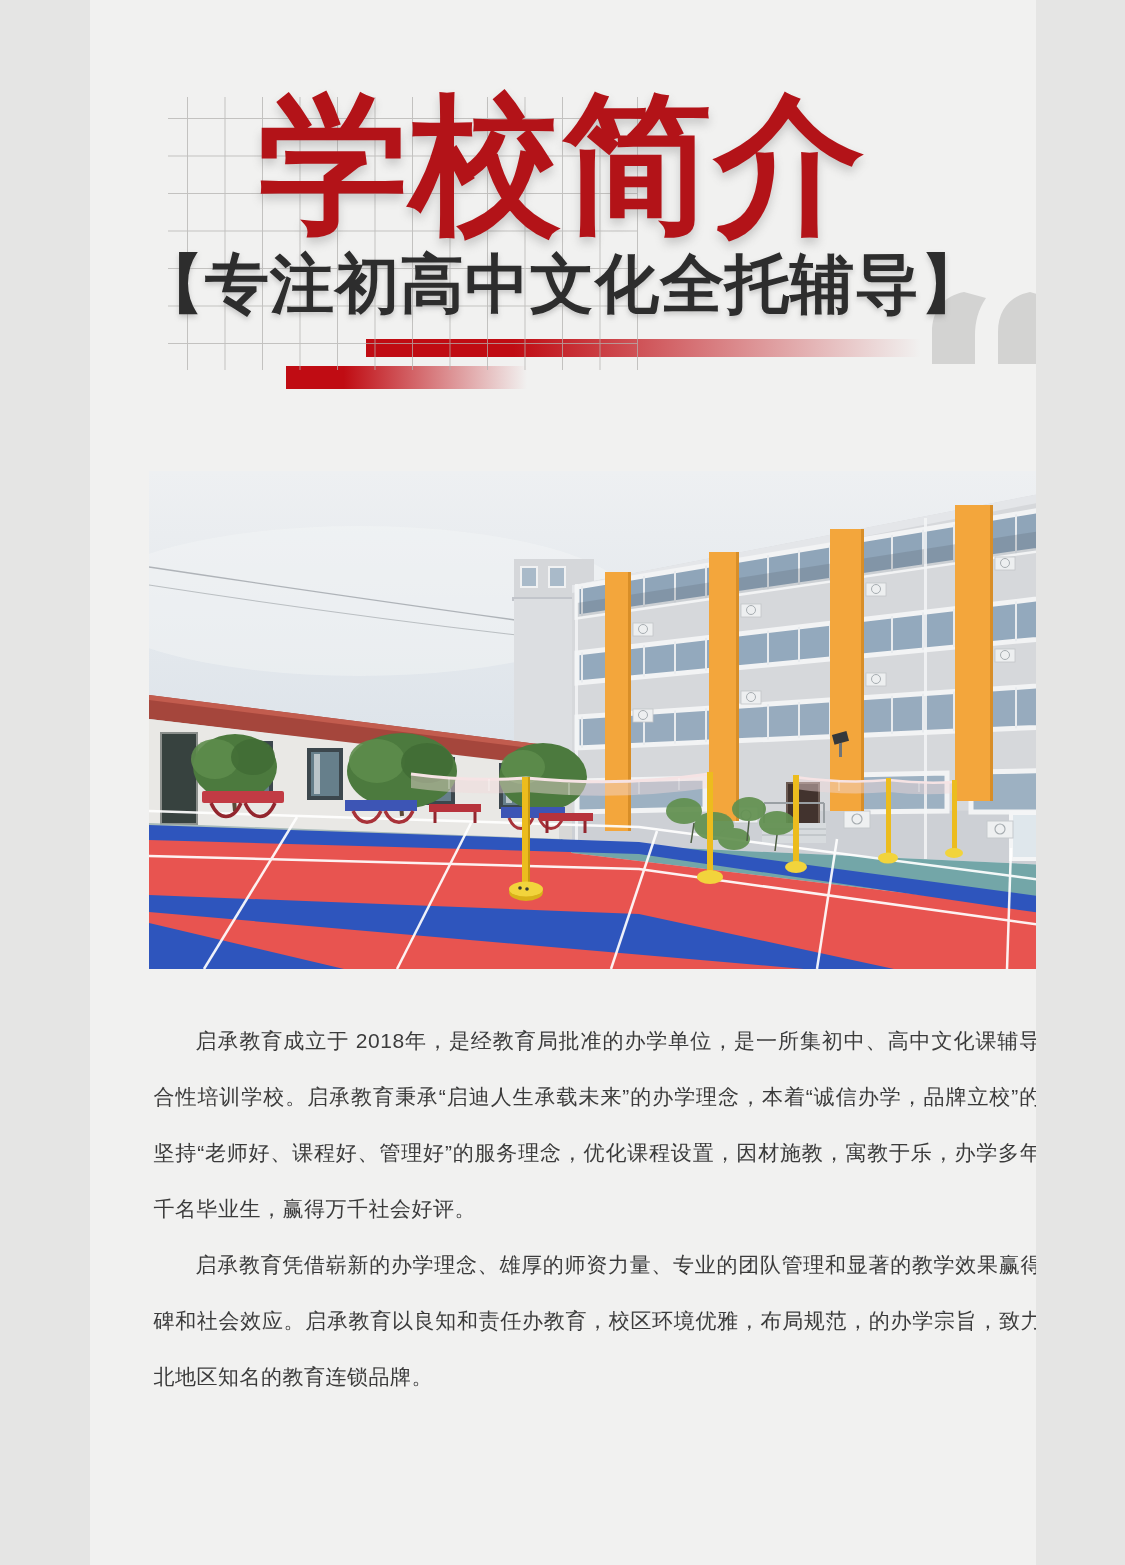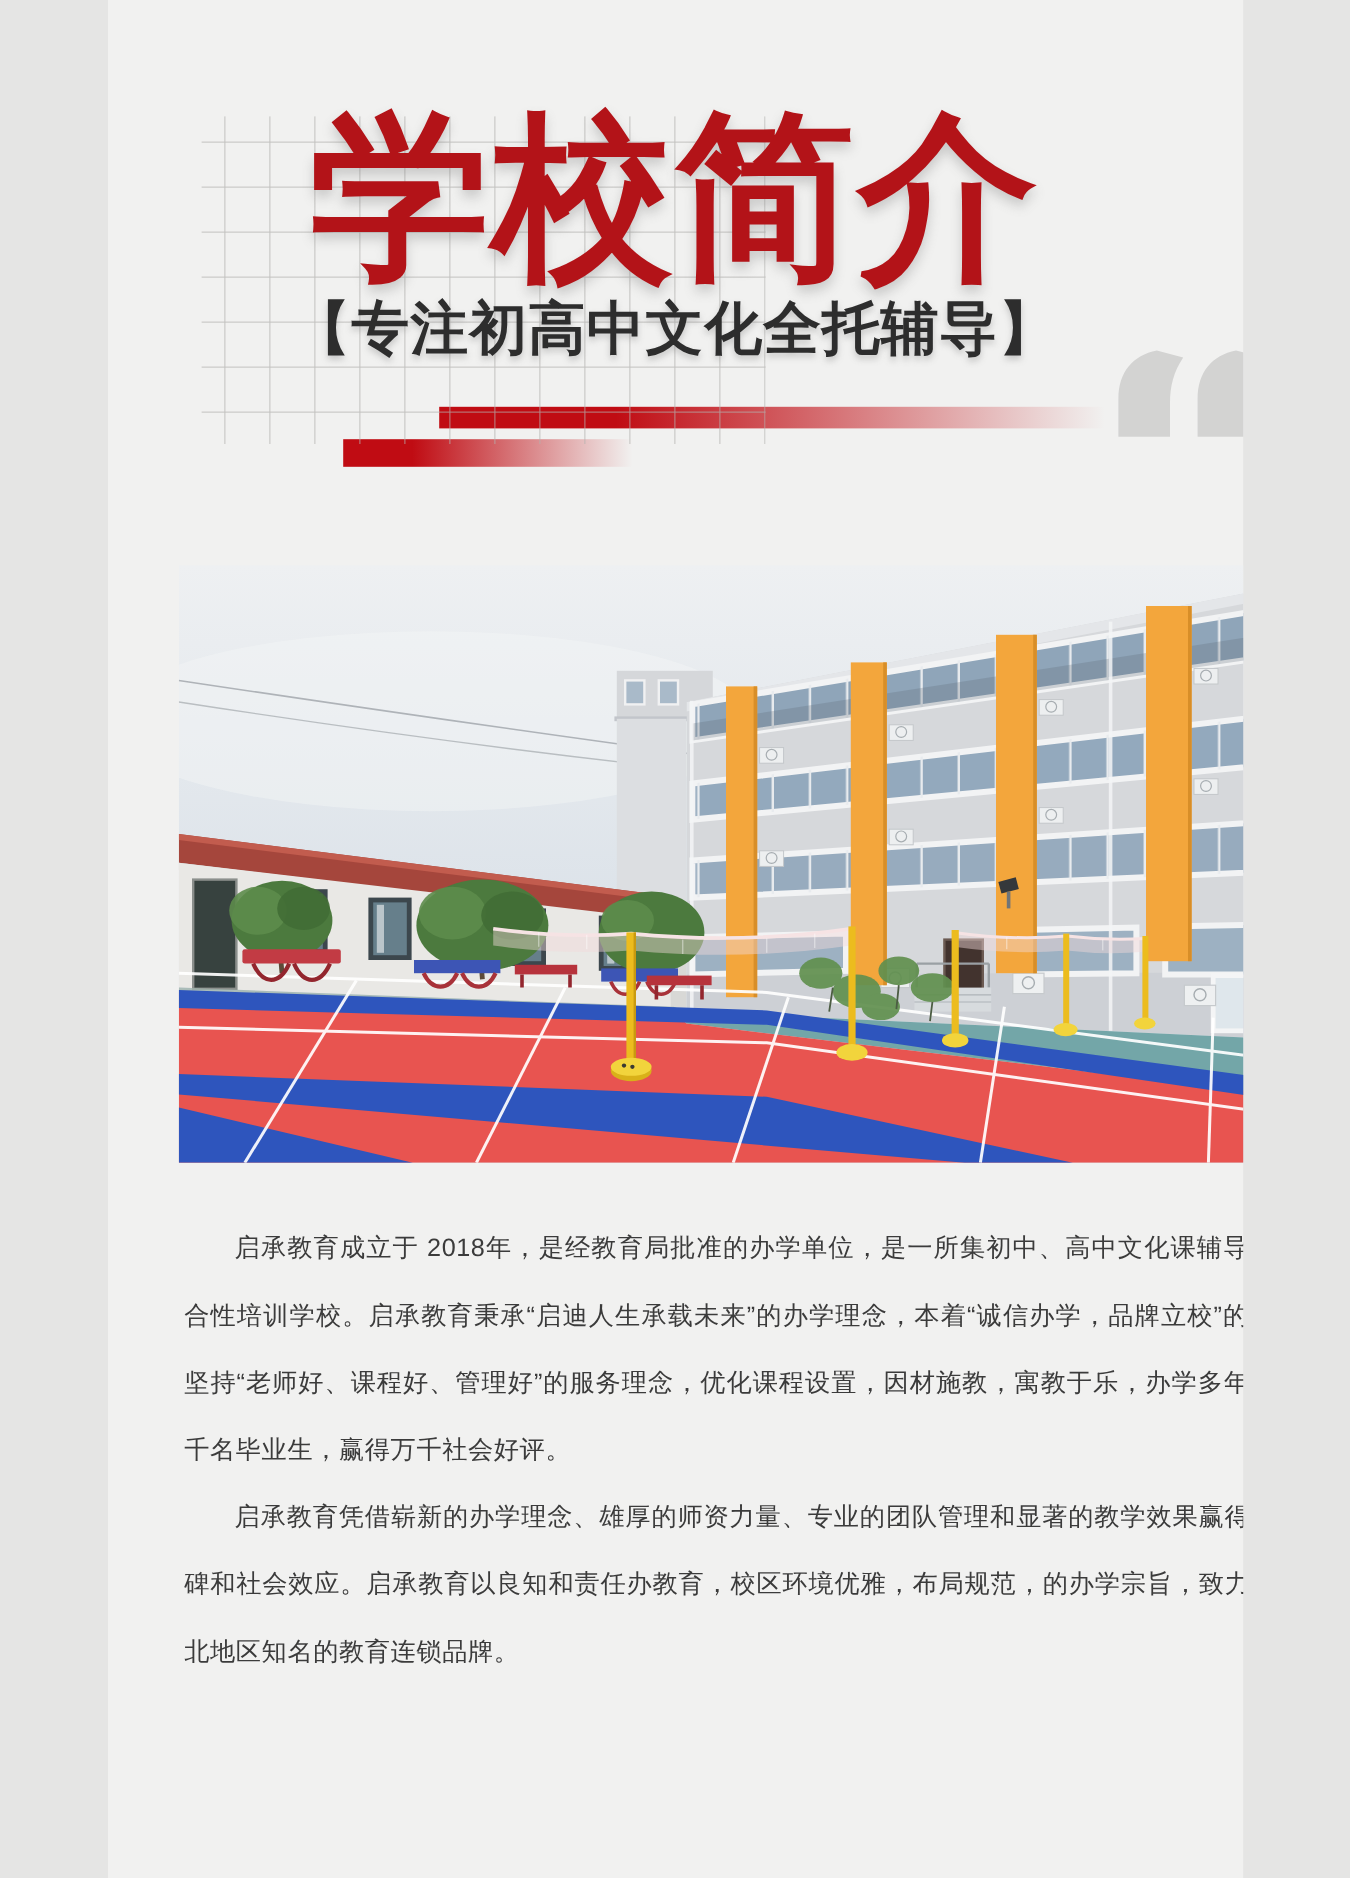--- a/index.html
+++ b/index.html
@@ -18,21 +18,21 @@
   .bar{position:absolute; z-index:1;}
   .bar-long{left:276px; top:339px; width:566px; height:18px;
     background:linear-gradient(90deg,#c00c13 0%,#c00c13 26%,rgba(192,12,19,0) 98%);}
   .bar-short{left:196px; top:366px; width:262px; height:23px;
     background:linear-gradient(90deg,#c00c13 0%,#c00c13 22%,rgba(192,12,19,0) 92%);}
   .title{position:absolute; left:0; top:86px; width:100%; margin:0; z-index:3;
     text-align:center; font-size:150px; line-height:1.05; font-weight:900;
     color:#b31318; letter-spacing:2px;
     text-shadow:0 6px 10px rgba(110,110,110,.30);}
   .subtitle{position:absolute; left:0; top:246px; width:100%; margin:0; z-index:3;
-    text-align:center; font-size:48px; line-height:1.2; font-weight:700;
+    text-align:center; font-size:64px; line-height:1.2; font-weight:700;
     color:#2d2d2d; letter-spacing:1px;
     text-shadow:0 3px 5px rgba(120,120,120,.35);}
   .quotes{position:absolute; left:838px; top:290px; width:132px; height:78px; z-index:2;}
 
   
   .photo{position:absolute; left:59px; top:471px; width:1007px; height:498px; margin:0;}
   .photo svg{display:block;}
 
   
   .content{position:absolute; left:64px; top:1013px; width:997px;}

